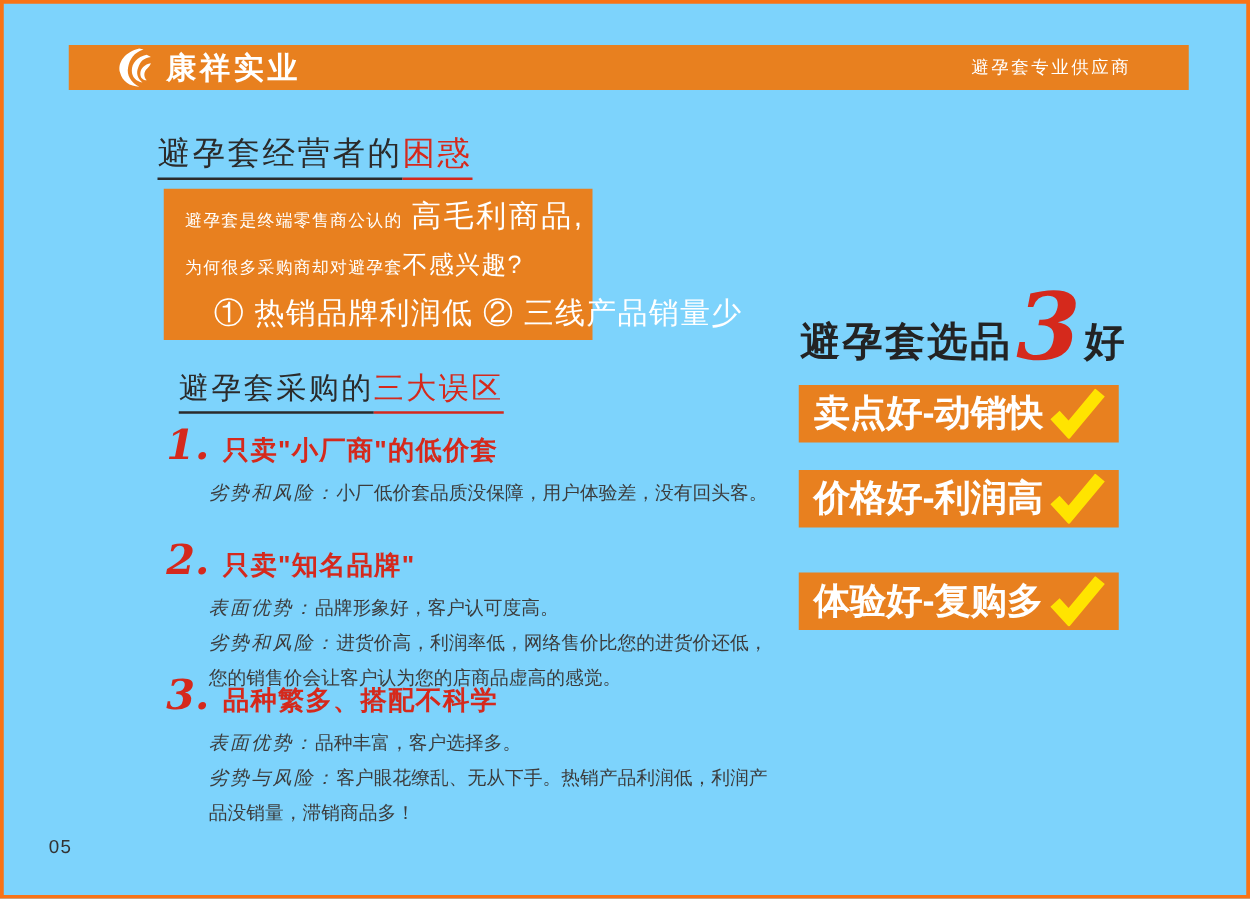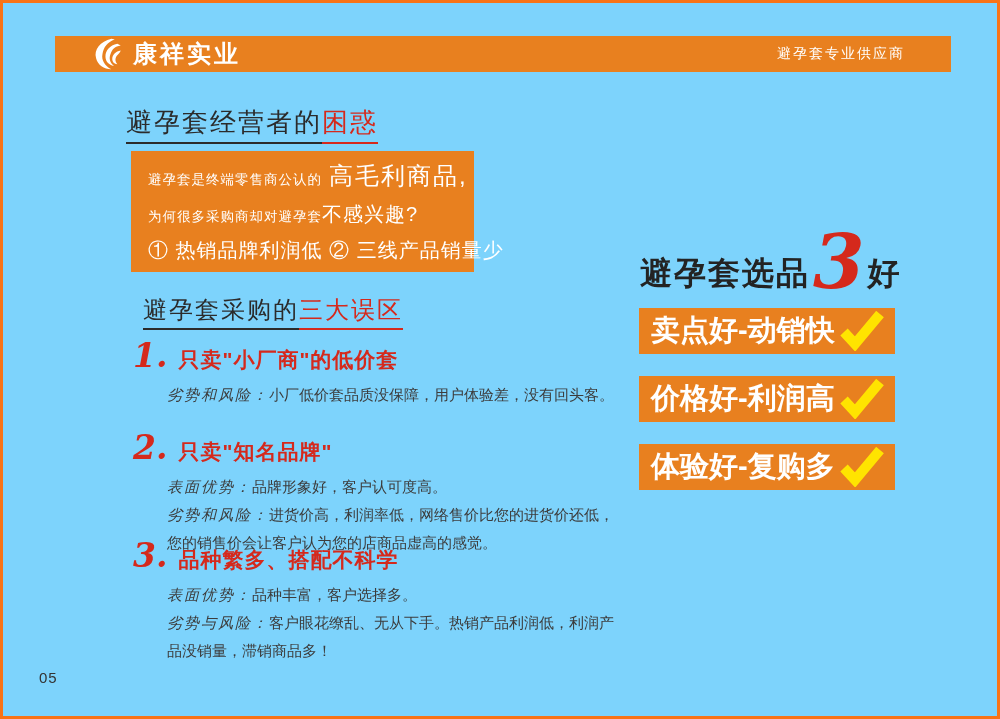--- a/index.html
+++ b/index.html
@@ -25,21 +25,21 @@
   .info-box{
     position:absolute;left:128px;top:148px;width:343px;height:121px;
     background:var(--orange);color:#fff;box-sizing:border-box;
     display:flex;flex-direction:column;justify-content:center;
     padding-left:17px;gap:9px;
   }
   .box-line{display:flex;align-items:baseline;white-space:nowrap;}
   .box-sm{font-size:13.5px;letter-spacing:1px;}
   .box-lg{font-size:24px;letter-spacing:2px;margin-left:7px;}
   .box-lg2{font-size:20px;letter-spacing:1px;}
-  .box-line3{font-size:20px;letter-spacing:1px;white-space:nowrap;}
+  .box-line3{font-size:24px;letter-spacing:1px;white-space:nowrap;margin-left:23px;}
   
   .mistake{position:absolute;left:130px;width:486px;}
   .m1{top:336px;}.m2{top:428px;}.m3{top:536px;}
   .m-head{display:flex;align-items:baseline;}
   .m-num{
     font-family:"DejaVu Serif",serif;font-style:italic;font-weight:bold;
     font-size:33px;color:var(--red);margin-right:11px;line-height:1;
   }
   .m-title{font-size:21px;font-weight:bold;color:var(--red);letter-spacing:1px;}
   .m-body{margin-left:34px;margin-top:7px;font-size:15px;line-height:28px;color:#3c3c3c;width:452px;}
@@ -48,21 +48,21 @@
   .right-title{position:absolute;left:637px;top:226px;display:flex;align-items:flex-end;color:#232323;}
   .rt-text{font-size:32px;font-weight:bold;letter-spacing:2px;}
   .rt-num{
     font-size:74px;color:var(--red);font-family:"DejaVu Serif",serif;
     font-style:italic;font-weight:bold;line-height:0.9;margin:0 3px;
   }
   .banner{
     position:absolute;left:636px;width:256px;height:46px;
     background:var(--orange);display:flex;align-items:center;
   }
-  .b1{top:305px;}.b2{top:373px;}.b3{top:441px;}
+  .b1{top:305px;}.b2{top:373px;}.b3{top:455px;}
   .banner-label{color:#fff;font-size:29px;font-weight:bold;margin-left:12px;white-space:nowrap;}
   .check{margin-left:4px;width:46px;height:40px;flex-shrink:0;}
   
   .page-number{position:absolute;left:36px;top:666px;font-size:15px;color:#333;letter-spacing:1px;}
 </style>
 </head>
 <body>
 
 <div class="page" id="page-root" style="--orange: #E8801F; --red: #D5291C;">
 

